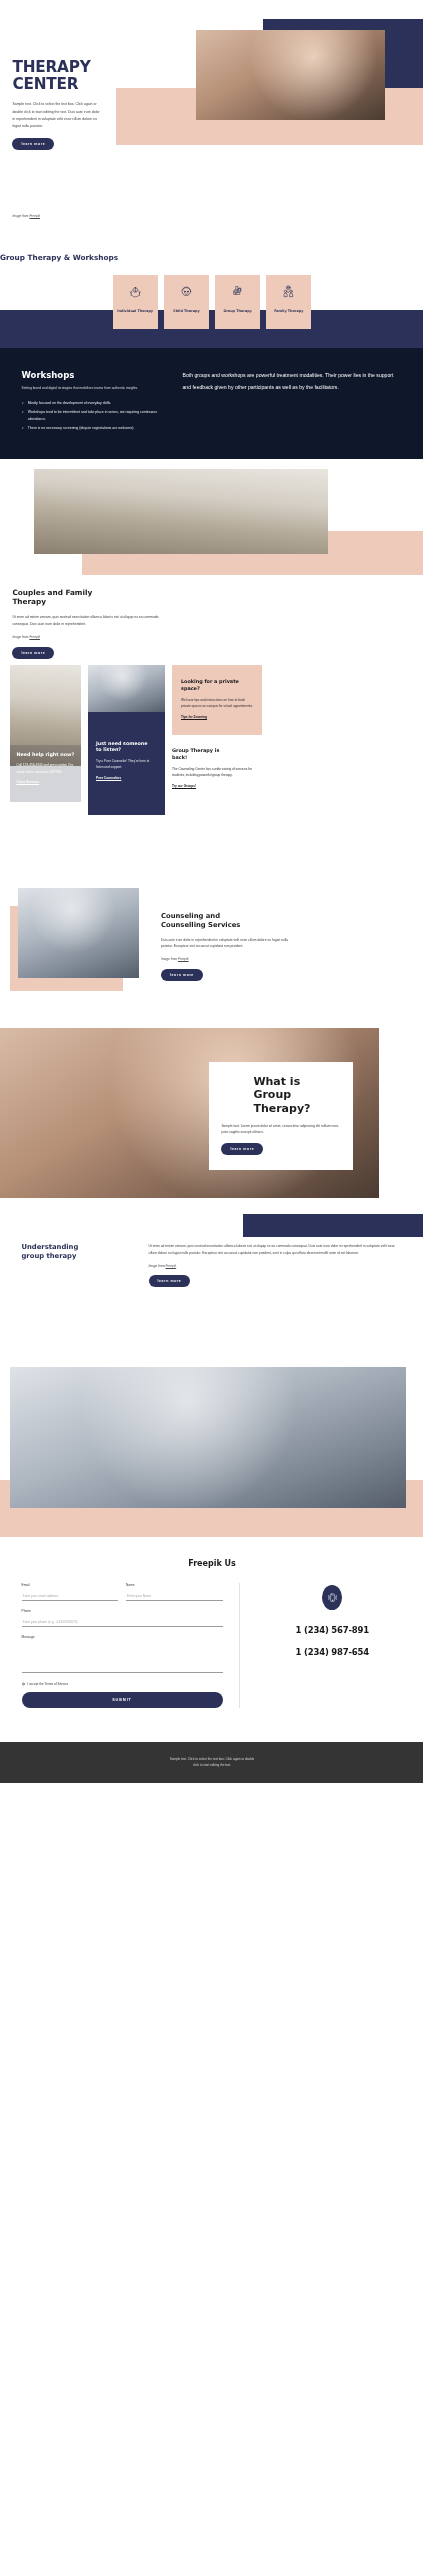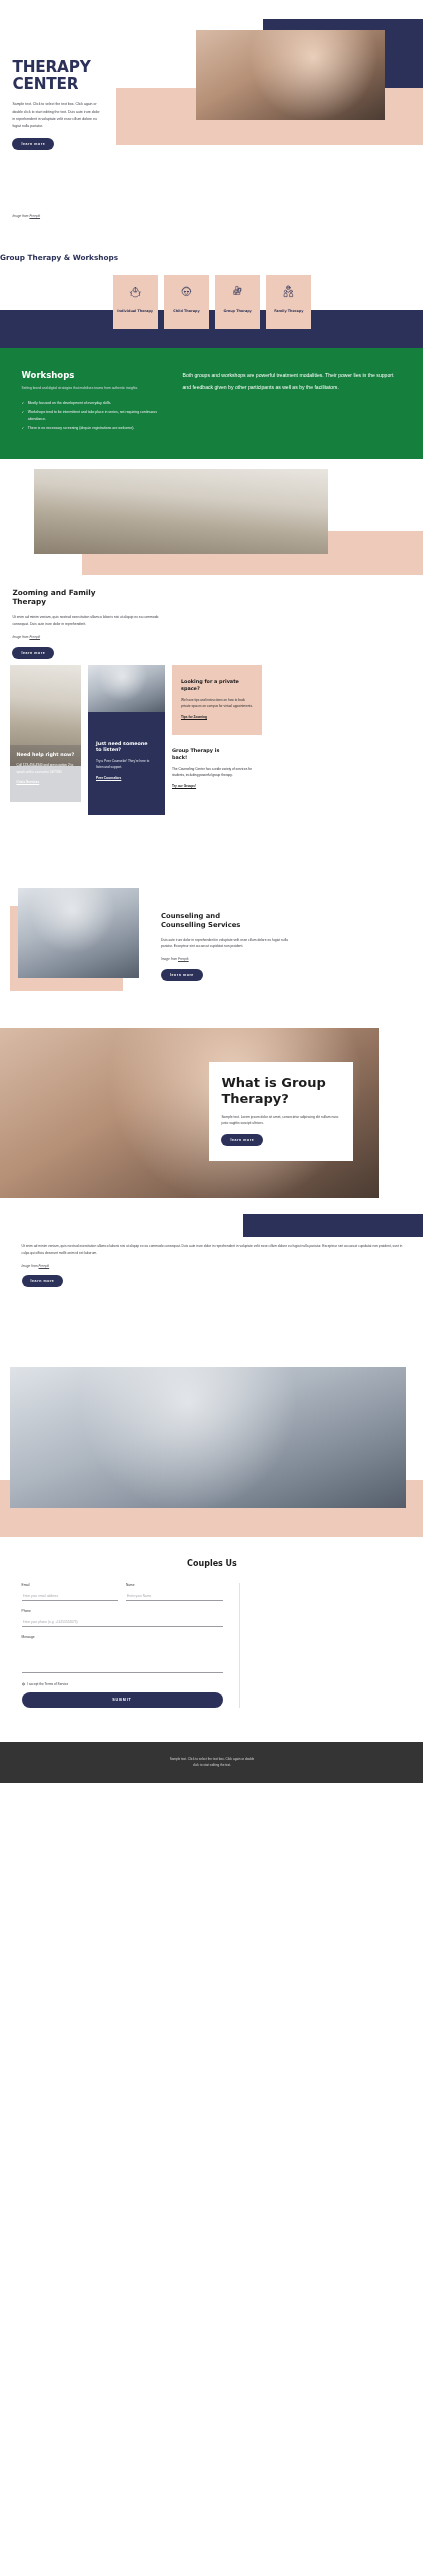--- a/index.html
+++ b/index.html
@@ -104,21 +104,21 @@
     display: flex; flex-direction: column; align-items: center;
     padding-top: 9.6px;
   }
   .svc-card svg { width: 14.7px; height: 14.7px; }
   .svc-label {
     margin-top: 8px; font-size: 3.4px; font-weight: 700; color: #2b3158;
     text-align: center; font-family: "DejaVu Sans", sans-serif;
   }
 
   
-  .workshops { background: #15803d; padding: 22.6px 21.5px 25px; display: flex; gap: 19px; }
+  .workshops { background: #0f172a; padding: 22.6px 21.5px 25px; display: flex; gap: 19px; }
   .ws-left { width: 142px; }
   .ws-h { font-size: 8.5px; font-weight: 800; color: #fff; font-family: "DejaVu Sans", sans-serif; }
   .ws-sub { margin-top: 5.1px; font-size: 3.3px; line-height: 1.85; color: #dcdde6; width: 119px; }
   .ws-list { margin-top: 9px; list-style: none; }
   .ws-list li {
     position: relative; padding-left: 6.2px; font-size: 3.5px; line-height: 2.05;
     color: #eceef4; margin-bottom: 1.7px;
   }
   .ws-list li::before { content: "✓"; position: absolute; left: 0; top: 0; font-size: 3.1px; }
   .ws-right { flex: 1; font-size: 5.1px; line-height: 2.25; color: #ffffff; font-weight: 400; }
@@ -167,21 +167,21 @@
   .psy-h { font-size: 6.8px; font-weight: 800; color: #1d1d1f; line-height: 1.3; font-family: "DejaVu Sans", sans-serif; }
   .psy-p { margin-top: 6.8px; font-size: 3.3px; line-height: 2.05; color: #3c3c44; width: 138px; }
 
   
   .whatis { position: relative; height: 186px; }
   .wi-photo { position: absolute; left: 0; top: 0; width: 379px; height: 170px; }
   .wi-card {
     position: absolute; left: 209px; top: 34px; width: 144px; background: #fff;
     padding: 12.4px 12.4px 14.7px;
   }
-  .wi-h { font-size: 13px; font-weight: 800; color: #1d1d1f; line-height: 1.25; font-family: "DejaVu Sans", sans-serif; }
+  .wi-h { font-size: 11px; font-weight: 800; color: #1d1d1f; line-height: 1.25; font-family: "DejaVu Sans", sans-serif; margin-left: 32px; }
   .wi-p { margin-top: 6.8px; font-size: 3.3px; line-height: 2.0; color: #3c3c44; }
 
   
   .und { position: relative; height: 153px; }
   .und-navy { position: absolute; right: 0; top: 0; width: 181px; height: 22.6px; background: #2b3158; }
   .und-wrap { position: relative; padding: 29px 21.5px 0; display: flex; gap: 17px; }
   .und-left { width: 110px; }
   .und-h { font-size: 6.8px; font-weight: 800; color: #2b3158; line-height: 1.3; font-family: "DejaVu Sans", sans-serif; }
   .und-right { flex: 1; }
   .und-p { font-size: 3.3px; line-height: 2.05; color: #3c3c44; }
@@ -333,21 +333,21 @@
       </ul>
     </div>
     <div class="ws-right">Both groups and workshops are powerful treatment modalities. Their power lies in the support and feedback given by other participants as well as by the facilitators.</div>
   </div>
 
   <div class="couples">
     <div class="cp-peach"></div>
     <div class="cp-photo ph room"></div>
     <div class="cp-text">
       <div class="cp-h">
-        <div>Zooming and Family</div>
+        <div>Couples and Family</div>
         <div>Therapy</div>
       </div>
       <p class="cp-p">Ut enim ad minim veniam, quis nostrud exercitation ullamco laboris nisi ut aliquip ex ea commodo consequat. Duis aute irure dolor in reprehenderit.</p>
       <div class="credit cp-credit">
         <span>Image from </span><u>Freepik</u>
       </div>
       <button class="btn">learn more</button>
     </div>
   </div>
 
@@ -417,37 +417,43 @@
         <div>Therapy?</div>
       </div>
       <p class="wi-p">Sample text. Lorem ipsum dolor sit amet, consectetur adipiscing elit nullam nunc justo sagittis suscipit ultrices.</p>
       <button class="btn">learn more</button>
     </div>
   </div>
 
   <div class="und">
     <div class="und-navy"></div>
     <div class="und-wrap">
+      <div class="und-left">
+        <div class="und-h">
+          <div>Understanding</div>
+          <div>group therapy</div>
+        </div>
+      </div>
       <div class="und-right">
         <p class="und-p">Ut enim ad minim veniam, quis nostrud exercitation ullamco laboris nisi ut aliquip ex ea commodo consequat. Duis aute irure dolor in reprehenderit in voluptate velit esse cillum dolore eu fugiat nulla pariatur. Excepteur sint occaecat cupidatat non proident, sunt in culpa qui officia deserunt mollit anim id est laborum.</p>
         <div class="credit cp-credit">
           <span>Image from </span><u>Freepik</u>
         </div>
         <button class="btn">learn more</button>
       </div>
     </div>
   </div>
 
   <div class="bigphoto">
     <div class="bp-peach"></div>
     <div class="bp-img ph cool"></div>
   </div>
 
   <div class="contact">
-    <div class="contact-h">Couples Us</div>
+    <div class="contact-h">Freepik Us</div>
     <div class="contact-body">
 
       <form class="form">
         <div class="frow">
           <div class="fgroup">
             <label class="flabel">Email</label>
             <input class="finput" type="text" placeholder="Enter your email address" style="">
           </div>
           <div class="fgroup">
             <label class="flabel">Name</label>
@@ -462,20 +468,33 @@
           <label class="flabel">Message</label>
           <textarea class="finput" style=""></textarea>
         </div>
         <div class="fcheck">
           <input type="checkbox" style="">
           <label>I accept the Terms of Service</label>
         </div>
         <button type="button" class="submit">SUBMIT</button>
       </form>
 
+      <div class="contact-right">
+        <div class="phone-badge">
+          <svg width="9" height="11.3" viewBox="0 0 24 30" fill="none" stroke="#fff" stroke-width="1.3" stroke-linecap="round">
+            <rect x="7" y="5" width="10" height="20" rx="1.6"></rect>
+            <path d="M10 8h4"></path>
+              <circle cx="12" cy="22" r="1.1"></circle>
+            <path d="M4 11c-1 2-1 5 0 7M20 11c1 2 1 5 0 7"></path>
+            <path d="M1.5 9c-1.6 3.3-1.6 8 0 11M22.5 9c1.6 3.3 1.6 8 0 11"></path>
+          </svg>
+        </div>
+        <div class="phone-num">1 (234) 567-891</div>
+        <div class="phone-num second">1 (234) 987-654</div>
+      </div>
 
     </div>
   </div>
 
   <div class="footer">
     <div>Sample text. Click to select the text box. Click again or double</div>
     <div>click to start editing the text.</div>
   </div>
 
 </div>

